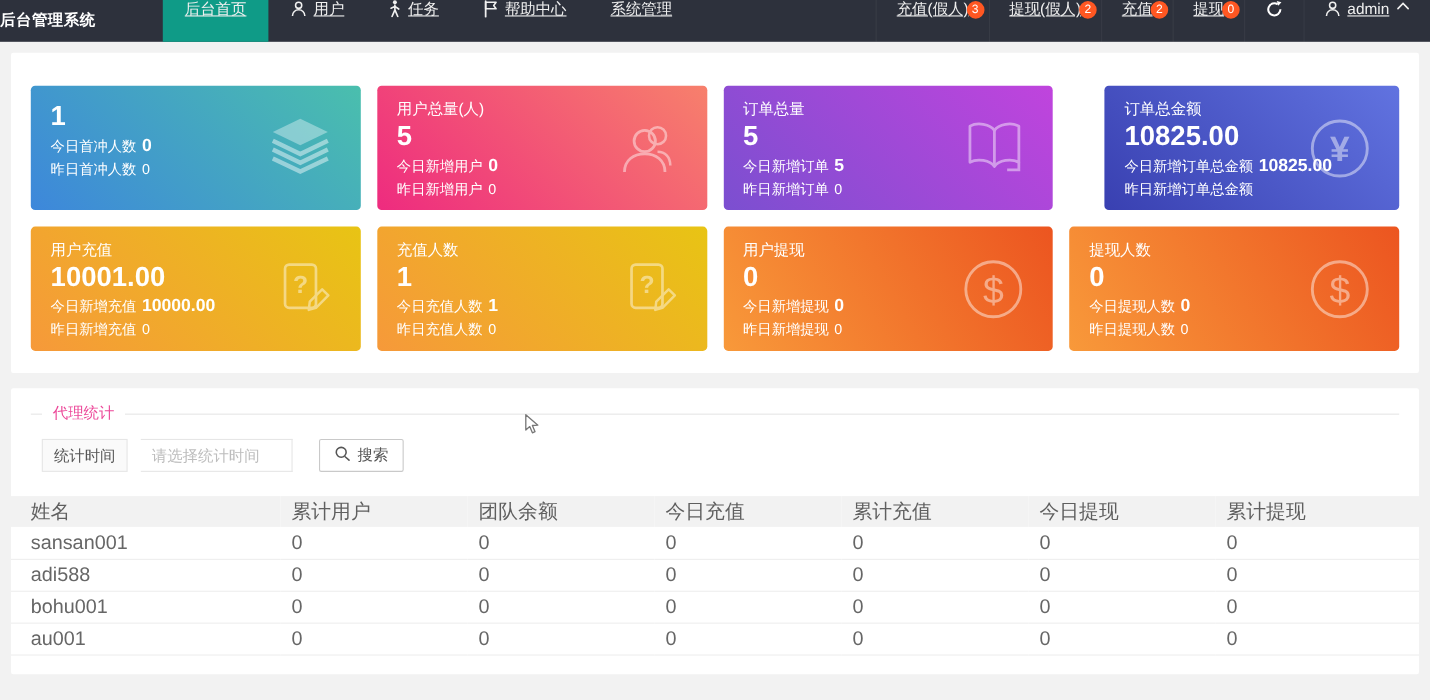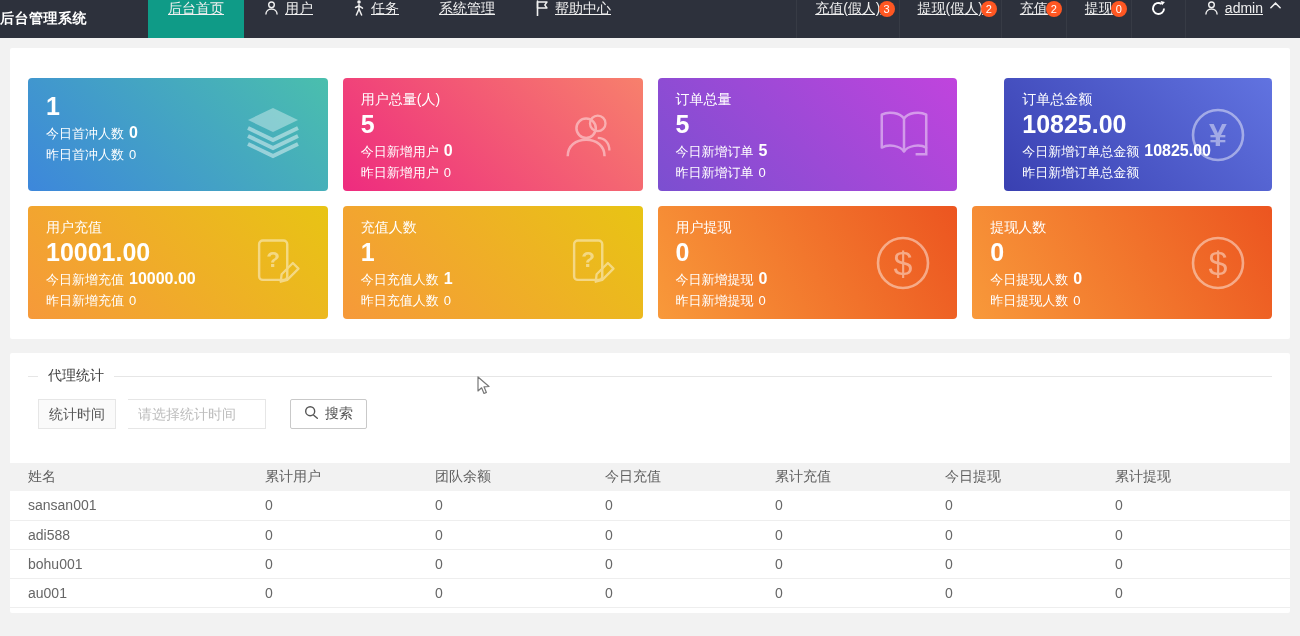--- a/index.html
+++ b/index.html
@@ -55,40 +55,40 @@
   .card-icon{
     position:absolute; right:22px; top:50%; transform:translateY(-50%); opacity:.45;
   }
   .card-icon svg{ display:block; }
   
   .panel-agent{ margin-top:14px; padding:12px 0 0; height:260px; }
   fieldset.field{
     margin:2px 18px 0; border:none; border-top:1px solid #e6e6e6; padding:0;
   }
   fieldset.field legend{
-    font-size:14px; color:#404040; padding:0 10px; margin-left:10px;
+    font-size:14px; color:#ec4899; padding:0 10px; margin-left:10px;
   }
   .filter-row{ display:flex; align-items:stretch; height:30px; margin:14px 0 0 28px;gap:12px; }
   .filter-label{
     border:1px solid #e6e6e6; background:#fafafa; padding:0 10px;
     line-height:28px; font-size:14px; color:#555; white-space:nowrap;
   }
   .filter-input{
     border:1px solid #e6e6e6; border-left:none; width:138px; padding:0 10px;
     font-size:14px; color:#333; outline:none; font-family:"Liberation Sans",sans-serif;
   }
   .filter-input::placeholder{ color:#bdbdbd; }
   .search-btn{
     margin-left:12px; display:flex; align-items:center; gap:6px;
     background:#fff; border:1px solid #c9c9c9; border-radius:2px;
     padding:0 13px; font-size:14px; color:#555; cursor:pointer;
     font-family:"Liberation Sans",sans-serif;
   }
   
-  table.agent-table{ width:100%; border-collapse:collapse; margin-top:34px; font-size:14px; }
+  table.agent-table{ width:100%; border-collapse:collapse; margin-top:22px; font-size:18px; }
   .agent-table thead th{
     background:#f2f2f2; font-weight:normal; text-align:left; height:28px;
     color:#5f5f5f; padding:0 0 0 10px;
   }
   .agent-table td{ height:29px; border-bottom:1px solid #eee; color:#666; padding:0 0 0 10px; }
   .agent-table th:first-child,.agent-table td:first-child{ padding-left:18px; }
   
   .cursor{ position:absolute; left:477px; top:376px; pointer-events:none; }
 </style>
 </head>
@@ -113,30 +113,30 @@
     <a class="nav-item">
       <span class="nav-icon">
         <svg width="12" height="16" viewBox="0 0 12 16">
             <circle cx="6" cy="2" r="1.8" fill="#f0f0f0"></circle>
             <path d="M6 4.5 L6 9 M6 5.8 L2.5 7.5 M6 5.8 L9.5 8.2 M6 9 L3.4 15 M6 9 L8.6 15" fill="none" stroke="#f0f0f0" stroke-width="1.5" stroke-linecap="round"></path>
           </svg>
       </span>
       <span>任务</span>
     </a>
     <a class="nav-item">
-      <span>系统管理</span>
-    </a>
-    <a class="nav-item">
       <span class="nav-icon">
         <svg width="14" height="16" viewBox="0 0 14 16">
             <path d="M2.5 1 V15.5" stroke="#f0f0f0" stroke-width="1.6" stroke-linecap="round"></path>
             <path d="M2.5 2 H12 L9.8 5 L12 8 H2.5 Z" fill="none" stroke="#f0f0f0" stroke-width="1.4" stroke-linejoin="round"></path>
           </svg>
       </span>
       <span>帮助中心</span>
+    </a>
+    <a class="nav-item">
+      <span>系统管理</span>
     </a>
   </nav>
 
   <div class="nav-right">
     <a class="nav-item">
       <span>充值(假人)</span>
       <span class="badge">3</span>
     </a>
     <a class="nav-item">
       <span>提现(假人)</span>

